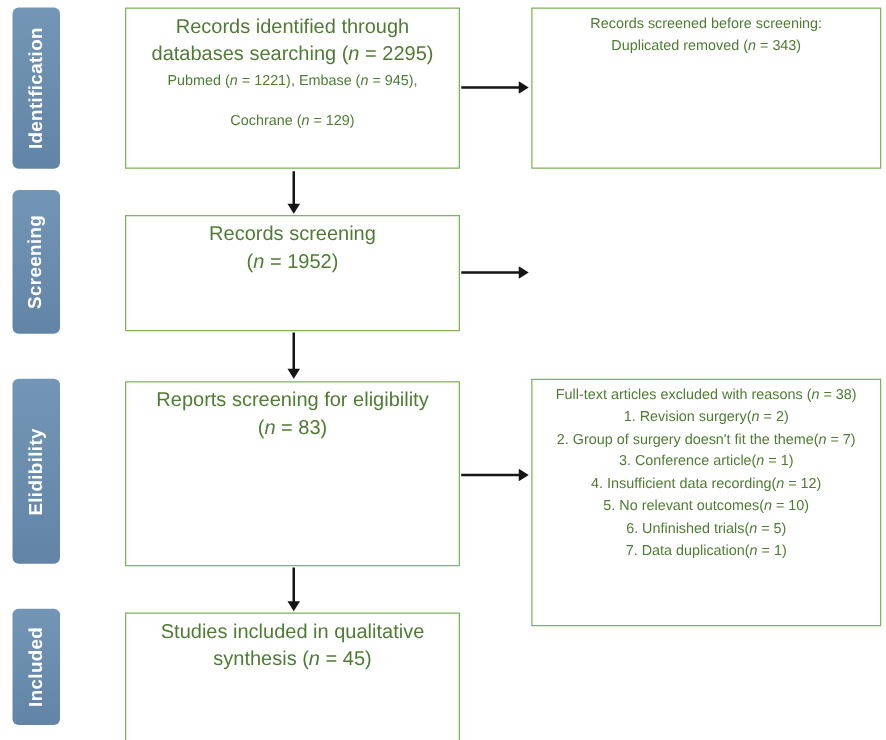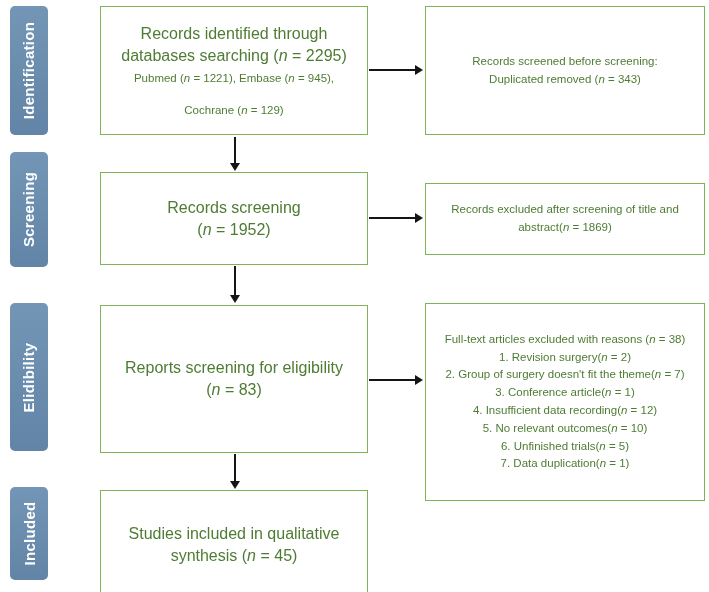--- a/index.html
+++ b/index.html
@@ -36,21 +36,20 @@
 
   
   .gbox {
     position: absolute;
     border: 1px solid #7eb356;
     background: #ffffff;
     color: #4e7c33;
     display: flex;
     flex-direction: column;
     align-items: center;
-    justify-content: center;
     text-align: center;
     padding: 4px 6px;
   }
   .main-text { font-size: 16px; line-height: 1.35; }
   .sub-text  { font-size: 11.5px; line-height: 1.4; margin-top: 3px; }
   .side-text { font-size: 11.5px; line-height: 1.55; }
   i { font-style: italic; }
 
   
   .arrow-v { position: absolute; width: 2px; background: #151515; }
@@ -104,24 +103,20 @@
   <div class="gbox" style="left:100px;top:490px;width:268px;height:110px">
     <div class="main-text">Studies included in qualitative</div>
     <div class="main-text">synthesis (<i>n</i> = 45)</div>
   </div>
 
   <div class="gbox" style="left:425px;top:6px;width:280px;height:129px">
     <div class="side-text">Records screened before screening:</div>
     <div class="side-text">Duplicated removed (<i>n</i> = 343)</div>
   </div>
 
-  <div class="gbox" style="left:425px;top:183px;width:280px;height:72px">
-    <div class="side-text">Records excluded after screening of title and</div>
-    <div class="side-text">abstract(<i>n</i> = 1869)</div>
-  </div>
 
   <div class="gbox" style="left:425px;top:303px;width:280px;height:198px">
     <div class="side-text">Full-text articles excluded with reasons (<i>n</i> = 38)</div>
     <div class="side-text">1. Revision surgery(<i>n</i> = 2)</div>
     <div class="side-text">2. Group of surgery doesn't fit the theme(<i>n</i> = 7)</div>
     <div class="side-text">3. Conference article(<i>n</i> = 1)</div>
     <div class="side-text">4. Insufficient data recording(<i>n</i> = 12)</div>
     <div class="side-text">5. No relevant outcomes(<i>n</i> = 10)</div>
     <div class="side-text">6. Unfinished trials(<i>n</i> = 5)</div>
     <div class="side-text">7. Data duplication(<i>n</i> = 1)</div>

